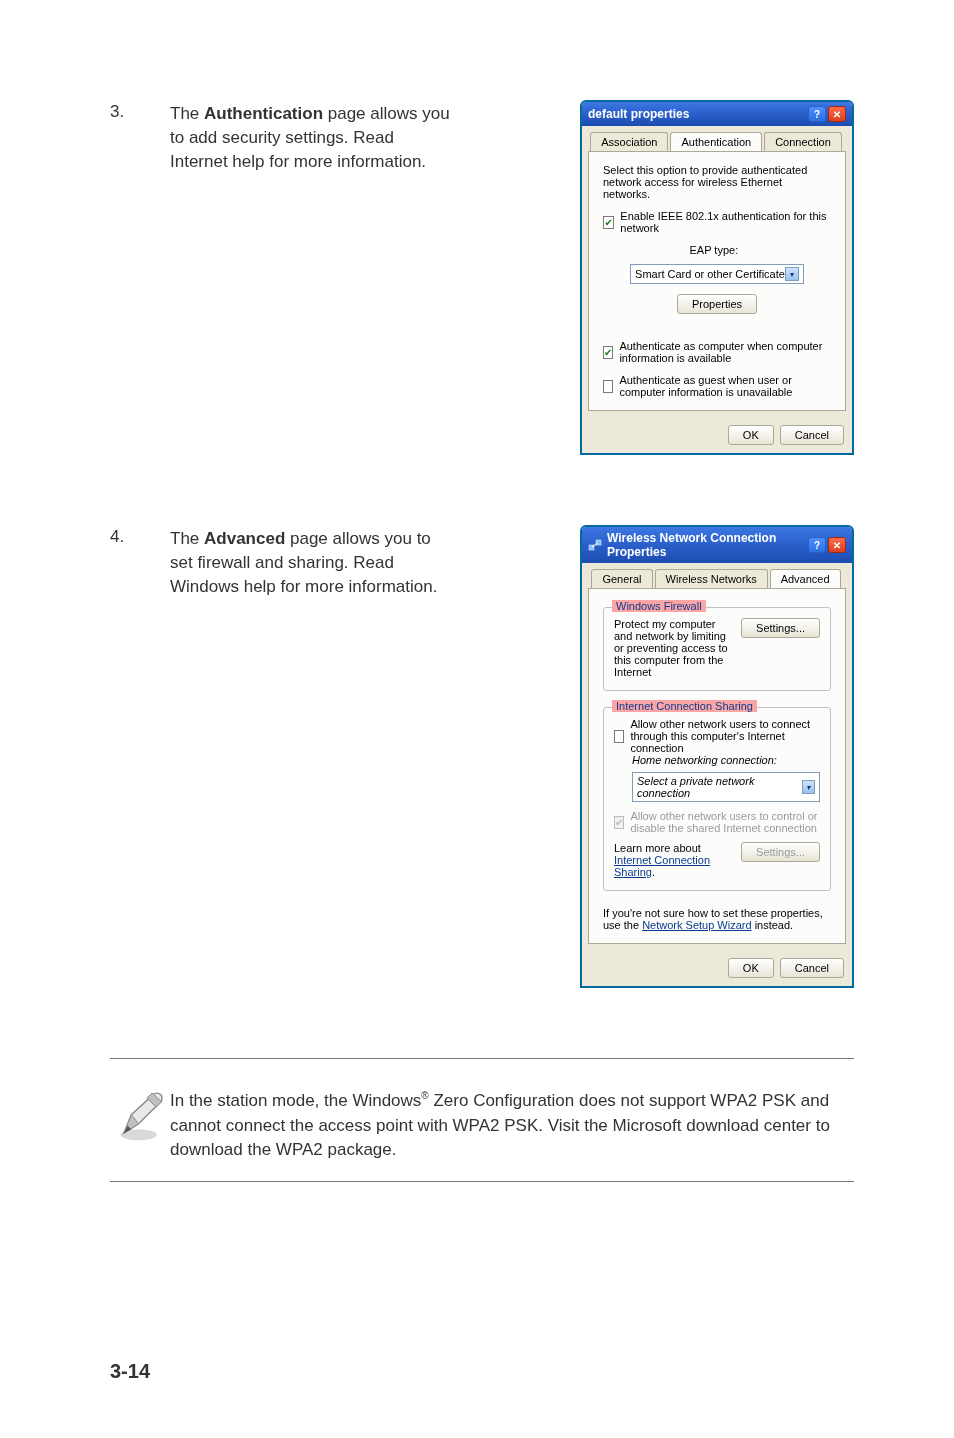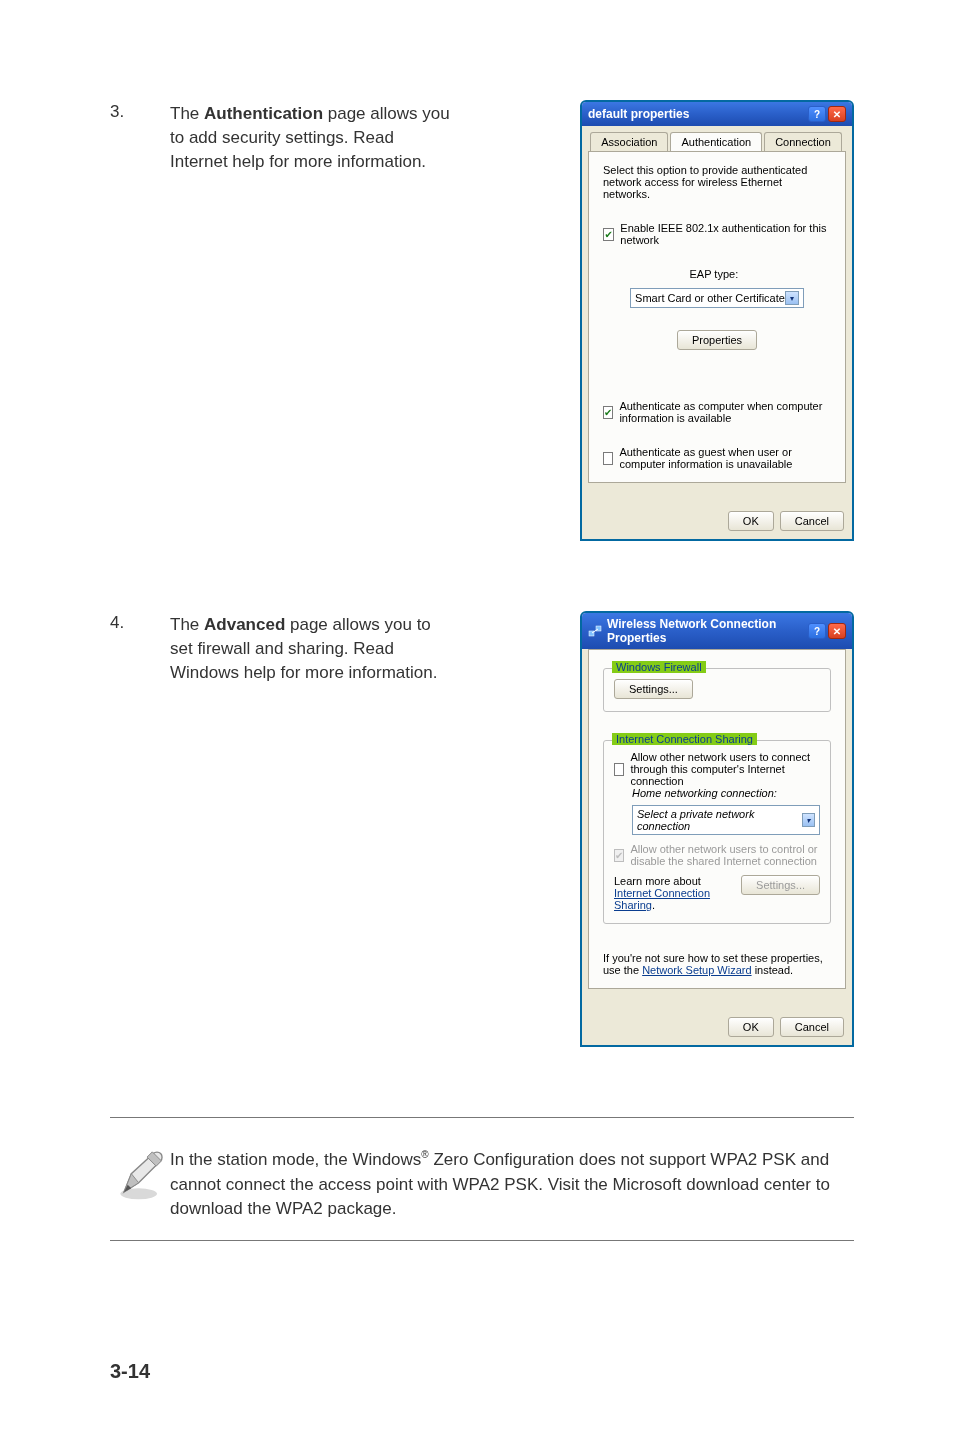--- a/index.html
+++ b/index.html
@@ -18,38 +18,38 @@
   .titlebar .tb-icon { width: 14px; height: 14px; margin-right: 5px; }
   .titlebar .tb-text { flex: 1; }
   .titlebar .winbtns { display: flex; gap: 2px; }
   .titlebar .winbtn { width: 18px; height: 16px; border-radius: 3px; display: flex; align-items: center; justify-content: center; font-size: 10px; font-weight: bold; }
   .titlebar .help-btn { background: linear-gradient(#4f8fff,#2b6fe0); color: #fff; border:1px solid #2a5fc9; }
   .titlebar .close-btn { background: linear-gradient(#ff6a4a,#d84020); color: #fff; border:1px solid #a02810; }
 
   .tabs { display: flex; padding: 6px 6px 0 6px; background: #ece9d8; justify-content: center; }
   .tab { border: 1px solid #aca899; border-bottom: none; padding: 3px 10px; margin-right: 2px; background: #ece9d8; border-radius: 3px 3px 0 0; font-size: 11px; }
   .tab.active { background: #fcfcfa; position: relative; z-index: 2; }
-  .tabbody { margin: 0 6px 20px 6px; border: 1px solid #aca899; background: #fcfcfa; padding: 12px 14px; min-height: 260px; display:flex; flex-direction:column; gap:22px; }
+  .tabbody { margin: 0 6px 6px 6px; border: 1px solid #aca899; background: #fcfcfa; padding: 12px 14px; min-height: 260px; display:flex; flex-direction:column; gap:10px; }
 
   .row { display: flex; align-items: center; gap: 6px; }
   .chk { width: 13px; height: 13px; border: 1px solid #7a7a7a; background: #fff; display: inline-flex; align-items: center; justify-content: center; font-size: 10px; color: #1a7a1a; }
   .chk.unchecked { color: transparent; }
   .lbl { font-size: 11px; }
   .field-row { display: flex; align-items: center; gap: 8px; flex-direction: column; }
   .field-label { width: 55px; }
   .xp-select { flex:1; border:1px solid #7f9db9; background:#fff; padding:2px 4px; display:flex; justify-content:space-between; align-items:center; }
   .xp-dd { width:14px; height:14px; background:linear-gradient(#cfe3ff,#9bc1f2); border:1px solid #7f9db9; display:flex; align-items:center; justify-content:center; font-size:8px; color:#12347a;}
   .btnrow { display:flex; justify-content:center; }
   .xp-btn { border:1px solid #aca899; background:linear-gradient(#fff,#e8e5d6); padding:3px 14px; border-radius:3px; font-size:11px; box-shadow: 0 1px 0 #fff inset; }
   .footer-btns { display:flex; justify-content:flex-end; gap:6px; padding:8px; background:#ece9d8; }
 
   
   .dlg2 .tabbody { min-height: 330px; }
   .group { border:1px solid #c0c0c0; border-radius:3px; padding:10px 10px 12px; position:relative; margin-top:6px; }
-  .group-title { position:absolute; top:-8px; left:8px; background:#84cc16; padding:0 4px; font-size:11px; color:#0a3d8f; }
+  .group-title { position:absolute; top:-8px; left:8px; background:#fca5a5; padding:0 4px; font-size:11px; color:#0a3d8f; }
   .link { color:#0a3d8f; text-decoration:underline; }
   .disabled { color:#9a9a9a; }
   .chk.disabled-box { border-color:#bdbdbd; background:#f0f0f0; color:#bdbdbd;}
   .indent { margin-left: 18px; display:flex; flex-direction:column; gap:6px;font-style:italic; }
 
   
   .note-row { display:flex; align-items:flex-start; margin-top: 30px; justify-content: flex-end; }
   .note-icon-cell { width:60px; flex:0 0 60px; display:flex; justify-content:center; }
   .note-text { font-size:17px; line-height:1.45; }
   .sup { font-size: 10px; vertical-align: super; }
@@ -136,25 +136,31 @@
                 <rect x="8" y="2" width="5" height="5" fill="#7fc0ff" stroke="#fff" stroke-width="0.5"></rect>
                 <line x1="4" y1="9" x2="10" y2="5" stroke="#fff" stroke-width="1"></line>
               </svg>
           </span>
           <span class="tb-text">Wireless Network Connection Properties</span>
           <div class="winbtns">
             <div class="winbtn help-btn">?</div>
             <div class="winbtn close-btn">✕</div>
           </div>
         </div>
+        <div class="tabs">
+          <div class="tab">General</div>
+          <div class="tab">Wireless Networks</div>
+          <div class="tab active">Advanced</div>
+        </div>
         <div class="tabbody">
 
           <div class="group">
             <div class="group-title">Windows Firewall</div>
             <div style="display:flex; gap:8px; align-items:flex-start;">
+              <div class="lbl" style="flex:1">Protect my computer and network by limiting or preventing access to this computer from the Internet</div>
               <div class="xp-btn">Settings...</div>
             </div>
           </div>
 
           <div class="group">
             <div class="group-title">Internet Connection Sharing</div>
             <div class="row">
               <span class="chk unchecked">✔</span>
               <span class="lbl">Allow other network users to connect through this computer's Internet connection</span>
             </div>

